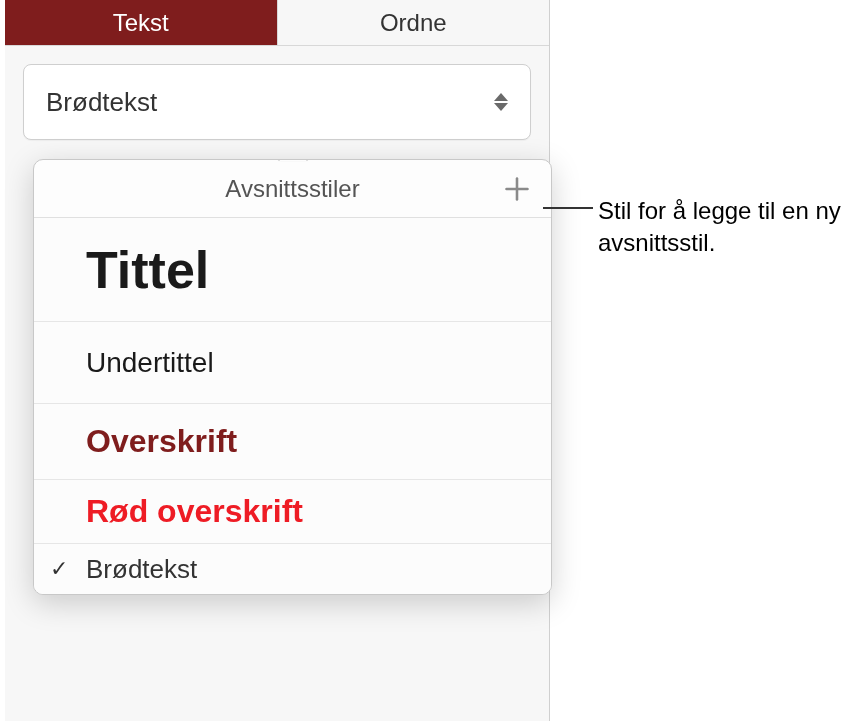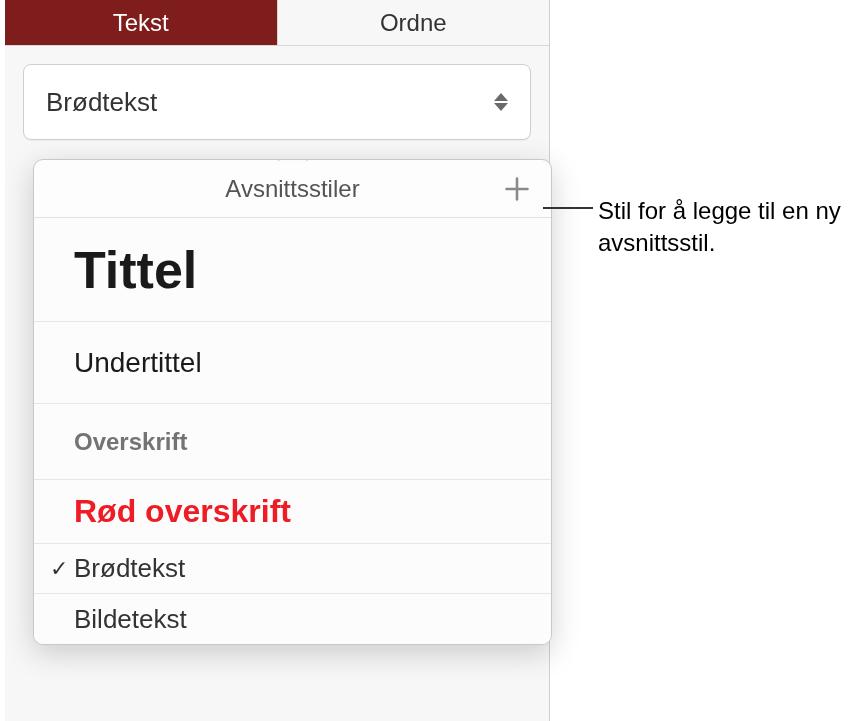--- a/index.html
+++ b/index.html
@@ -150,21 +150,21 @@
       height: 32px;
     }
     .add-button svg {
       width: 28px;
       height: 28px;
     }
     .style-list {
       list-style: none;
     }
     .style-item {
-      padding: 0 22px 0 40px;
+      padding: 0 22px 0 52px;
       display: flex;
       align-items: center;
       border-bottom: 1px solid #e6e6e6;
       cursor: pointer;
       position: relative;
       background: #fcfcfc;
     }
     .style-item:last-child {
       border-bottom: none;
     }
@@ -175,23 +175,23 @@
       color: #1a1a1a;
     }
     .style-item.subtitle-style {
       height: 82px;
       font-size: 28px;
       font-weight: 400;
       color: #1a1a1a;
     }
     .style-item.heading-style {
       height: 76px;
-      font-size: 24px;
+      font-size: 32px;
       font-weight: 700;
-      color: #737373;
+      color: #7f1d1d;
     }
     .style-item.red-heading-style {
       height: 64px;
       font-size: 32px;
       font-weight: 700;
       color: #ee1c25;
     }
     .style-item.body-style {
       height: 50px;
       font-size: 26px;
@@ -269,21 +269,18 @@
       <li class="style-item heading-style">
         <span>Overskrift</span>
       </li>
       <li class="style-item red-heading-style">
         <span>Rød overskrift</span>
       </li>
       <li class="style-item body-style">
         <span class="checkmark">✓</span>
         <span>Brødtekst</span>
       </li>
-      <li class="style-item caption-style">
-        <span>Bildetekst</span>
-      </li>
     </ul>
   </div>
 </div>
 
 <div class="callout-line"></div>
 <div class="callout">Stil for å legge til en ny avsnittsstil.</div>
 
 </body></html>

